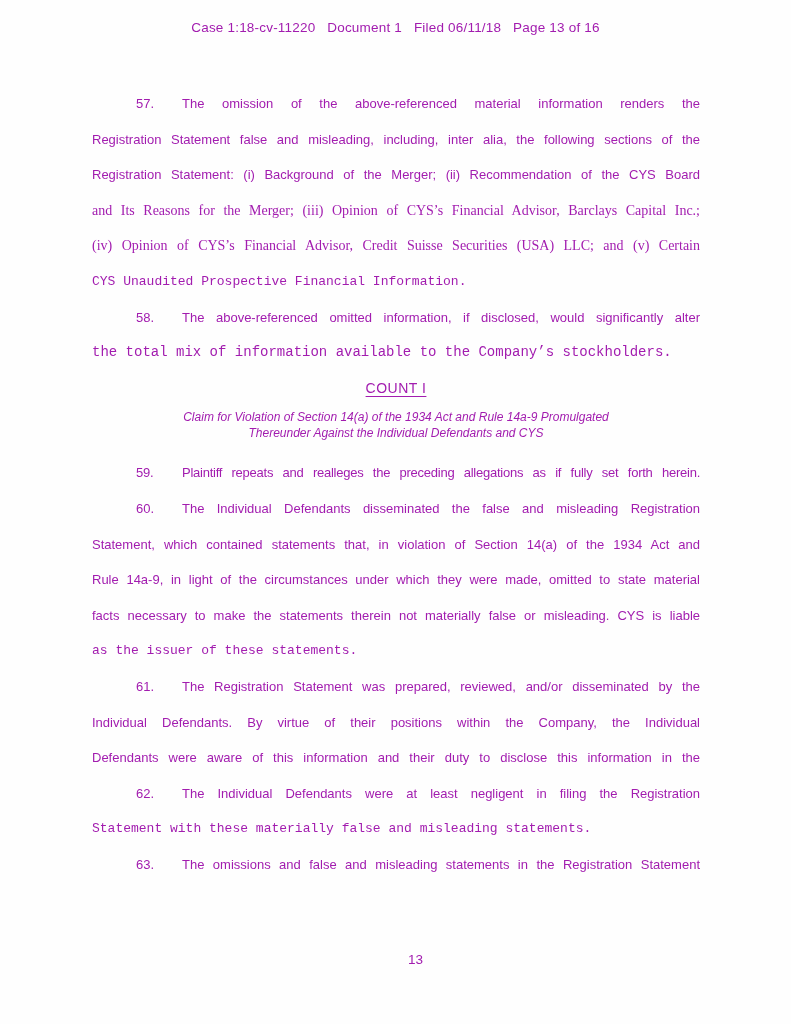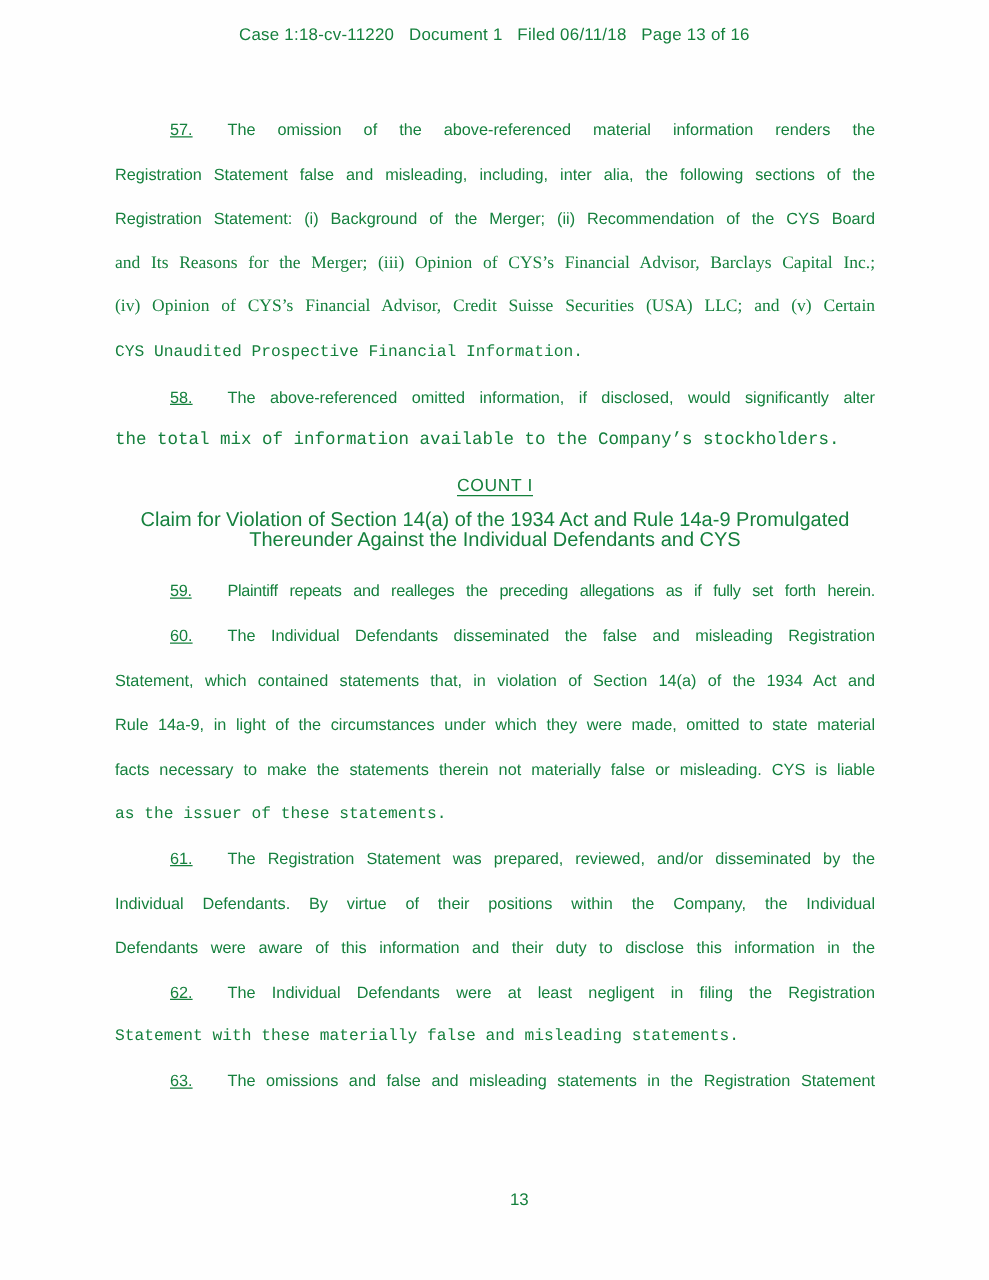--- a/index.html
+++ b/index.html
@@ -2,21 +2,21 @@
 <html><head>
 <meta charset="utf-8">
 <style>
   html, body { margin: 0; padding: 0; background: #ffffff; }
   .page {
     position: relative;
     width: 791px;
     height: 1024px;
     background: #fefefe;
     font-family: "Liberation Sans", sans-serif;
-    color: #15803d;
+    color: #a21caf;
     overflow: hidden;
   }
   .stamp {
     position: absolute;
     top: 20px;
     left: 0;
     right: 0;
     text-align: center;
     font-size: 13.5px;
     white-space: pre;
@@ -43,40 +43,40 @@
   }
   .serif {
     font-family: "Liberation Serif", serif;
     font-size: 14px;
   }
   .tight { letter-spacing: -0.25px; }
   .num {
     display: inline-block;
     margin-left: 44px;
     width: 46px;
-    text-decoration: underline;
   }
   .countline {
     height: 35.6px;
     line-height: 35.6px;
     font-size: 14px;
     text-align: center;
     text-align-last: center;
   }
   .countline span {
     text-decoration: underline;
     text-underline-offset: 3px;
     letter-spacing: 0.5px;
   }
   .claim-heading {
     padding-top: 3px;
     margin-bottom: 14px;
     text-align-last: center;
-    font-size: 16px;
+    font-size: 12px;
     line-height: 16px;
+    font-style: italic;
   }
   .footer {
     position: absolute;
     top: 952px;
     left: 0;
     right: 0;
     text-align: center;
     font-size: 13.5px;
     padding-left: 40px;
   }

